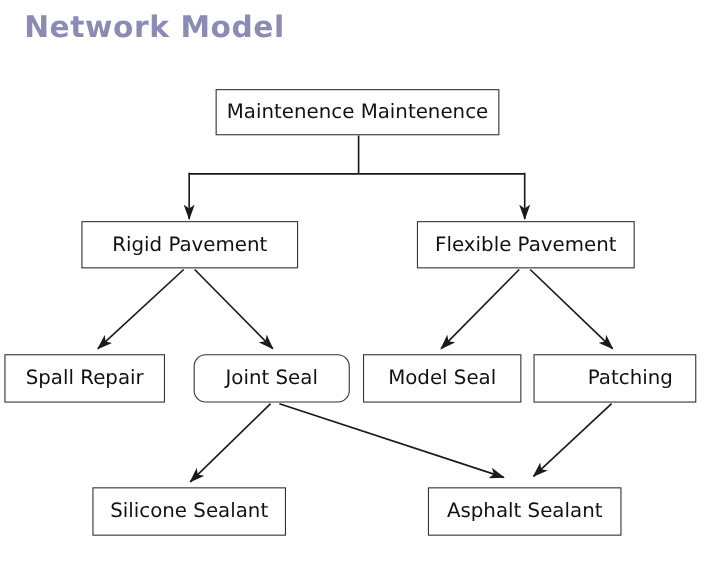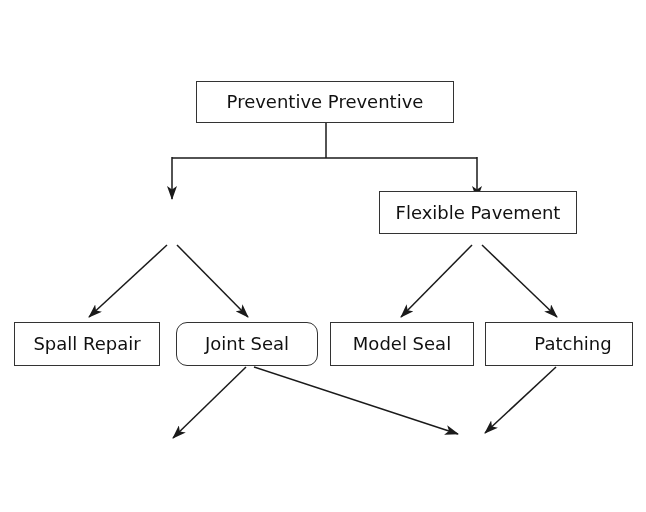--- a/index.html
+++ b/index.html
@@ -32,53 +32,57 @@
     display:flex;align-items:center;justify-content:center;
     font-size:18px;line-height:1;white-space:nowrap;
   }
   svg.edges{position:absolute;left:0;top:0;width:646px;height:512px;}
   svg.edges path{stroke:var(--edge);stroke-width:1.5;fill:none;}
   svg.edges .head{fill:var(--edge);stroke:none;}
 
   
   #n-preventive{left:196px;top:81px;width:258px;height:42px;}
   #n-rigid{left:74px;top:201px;width:197px;height:43px;}
-  #n-flexible{left:379px;top:191px;width:198px;height:43px;}
-  #n-spall{left:14px;top:322px;width:146px;height:44px;}
+  #n-flexible{left:379px;top:201px;width:198px;height:43px;}
+  #n-spall{left:4px;top:322px;width:146px;height:44px;}
   #n-joint{left:176px;top:322px;width:142px;height:44px;border-radius:11px;}
   #n-crack{left:330px;top:322px;width:144px;height:44px;}
   #n-patching{left:485px;top:322px;width:148px;height:44px;padding-left:28px;}
   #n-silicone{left:84px;top:443px;width:176px;height:44px;}
   #n-asphalt{left:389px;top:443px;width:176px;height:44px;}
 </style>
 </head>
 <body>
 
 <div id="stage">
 
+  <h1 class="page-title">Network Model</h1>
 
   <svg class="edges" viewBox="0 0 646 512" aria-hidden="true">
     <defs>
       <marker id="arrow" viewBox="0 0 14 10" refX="13" refY="5" markerWidth="14" markerHeight="10" markerUnits="userSpaceOnUse" orient="auto">
         <path class="head" d="M0,0 L14,5 L0,10 L3.5,5 Z"></path>
       </marker>
     </defs>
     <path d="M326,123 V158"></path>
     <path d="M172,158 H477"></path>
     <path d="M172,157 V199" marker-end="url(#arrow)"></path>
     <path d="M477,157 V199" marker-end="url(#arrow)"></path>
     <path d="M167,245 L89,317" marker-end="url(#arrow)"></path>
     <path d="M177,245 L248,317" marker-end="url(#arrow)"></path>
     <path d="M472,245 L401,317" marker-end="url(#arrow)"></path>
     <path d="M482,245 L557,317" marker-end="url(#arrow)"></path>
     <path d="M246,367 L173,438" marker-end="url(#arrow)"></path>
     <path d="M254,367 L458,434" marker-end="url(#arrow)"></path>
     <path d="M556,367 L485,433" marker-end="url(#arrow)"></path>
   </svg>
 
-  <div class="node" id="n-preventive">Preventive Preventive</div>
+  <div class="node" id="n-preventive">Maintenence Maintenence</div>
+  <div class="node" id="n-rigid">Rigid Pavement</div>
   <div class="node" id="n-flexible">Flexible Pavement</div>
   <div class="node" id="n-spall">Spall Repair</div>
   <div class="node" id="n-joint">Joint Seal</div>
   <div class="node" id="n-crack">Model Seal</div>
   <div class="node" id="n-patching">Patching</div>
+  <div class="node" id="n-silicone">Silicone Sealant</div>
+  <div class="node" id="n-asphalt">Asphalt Sealant</div>
 
 </div>
 
 </body></html>

